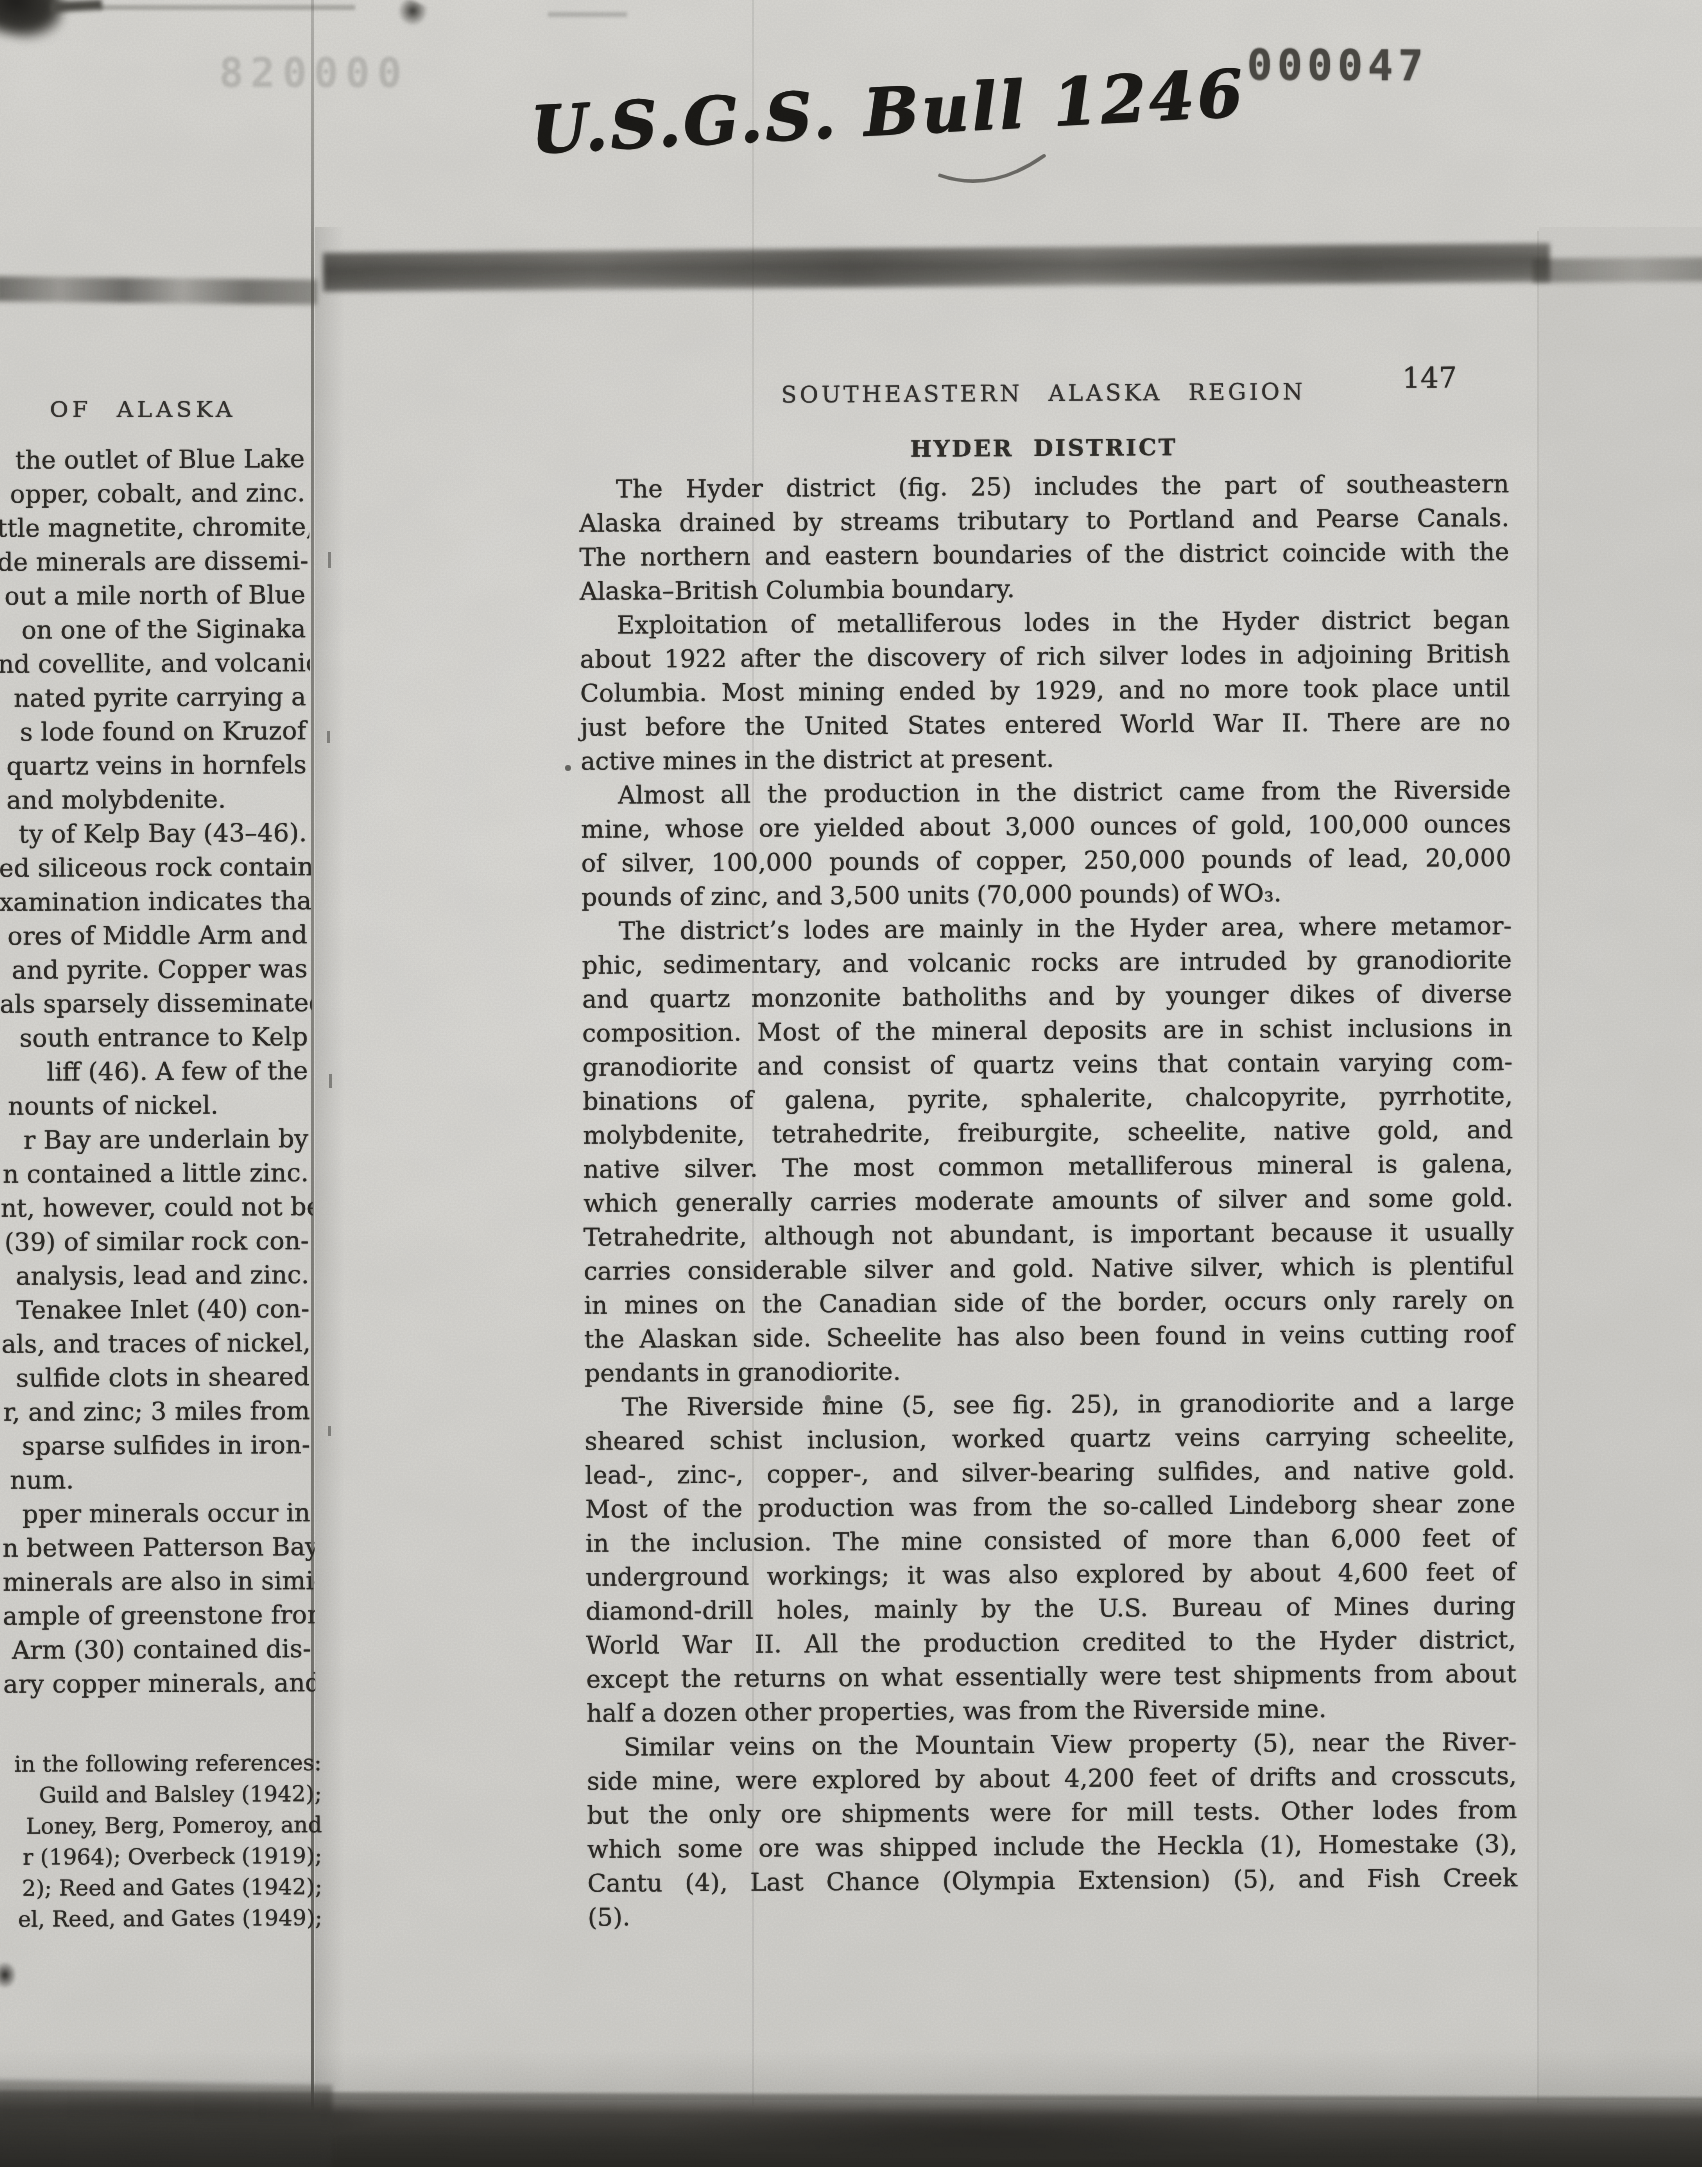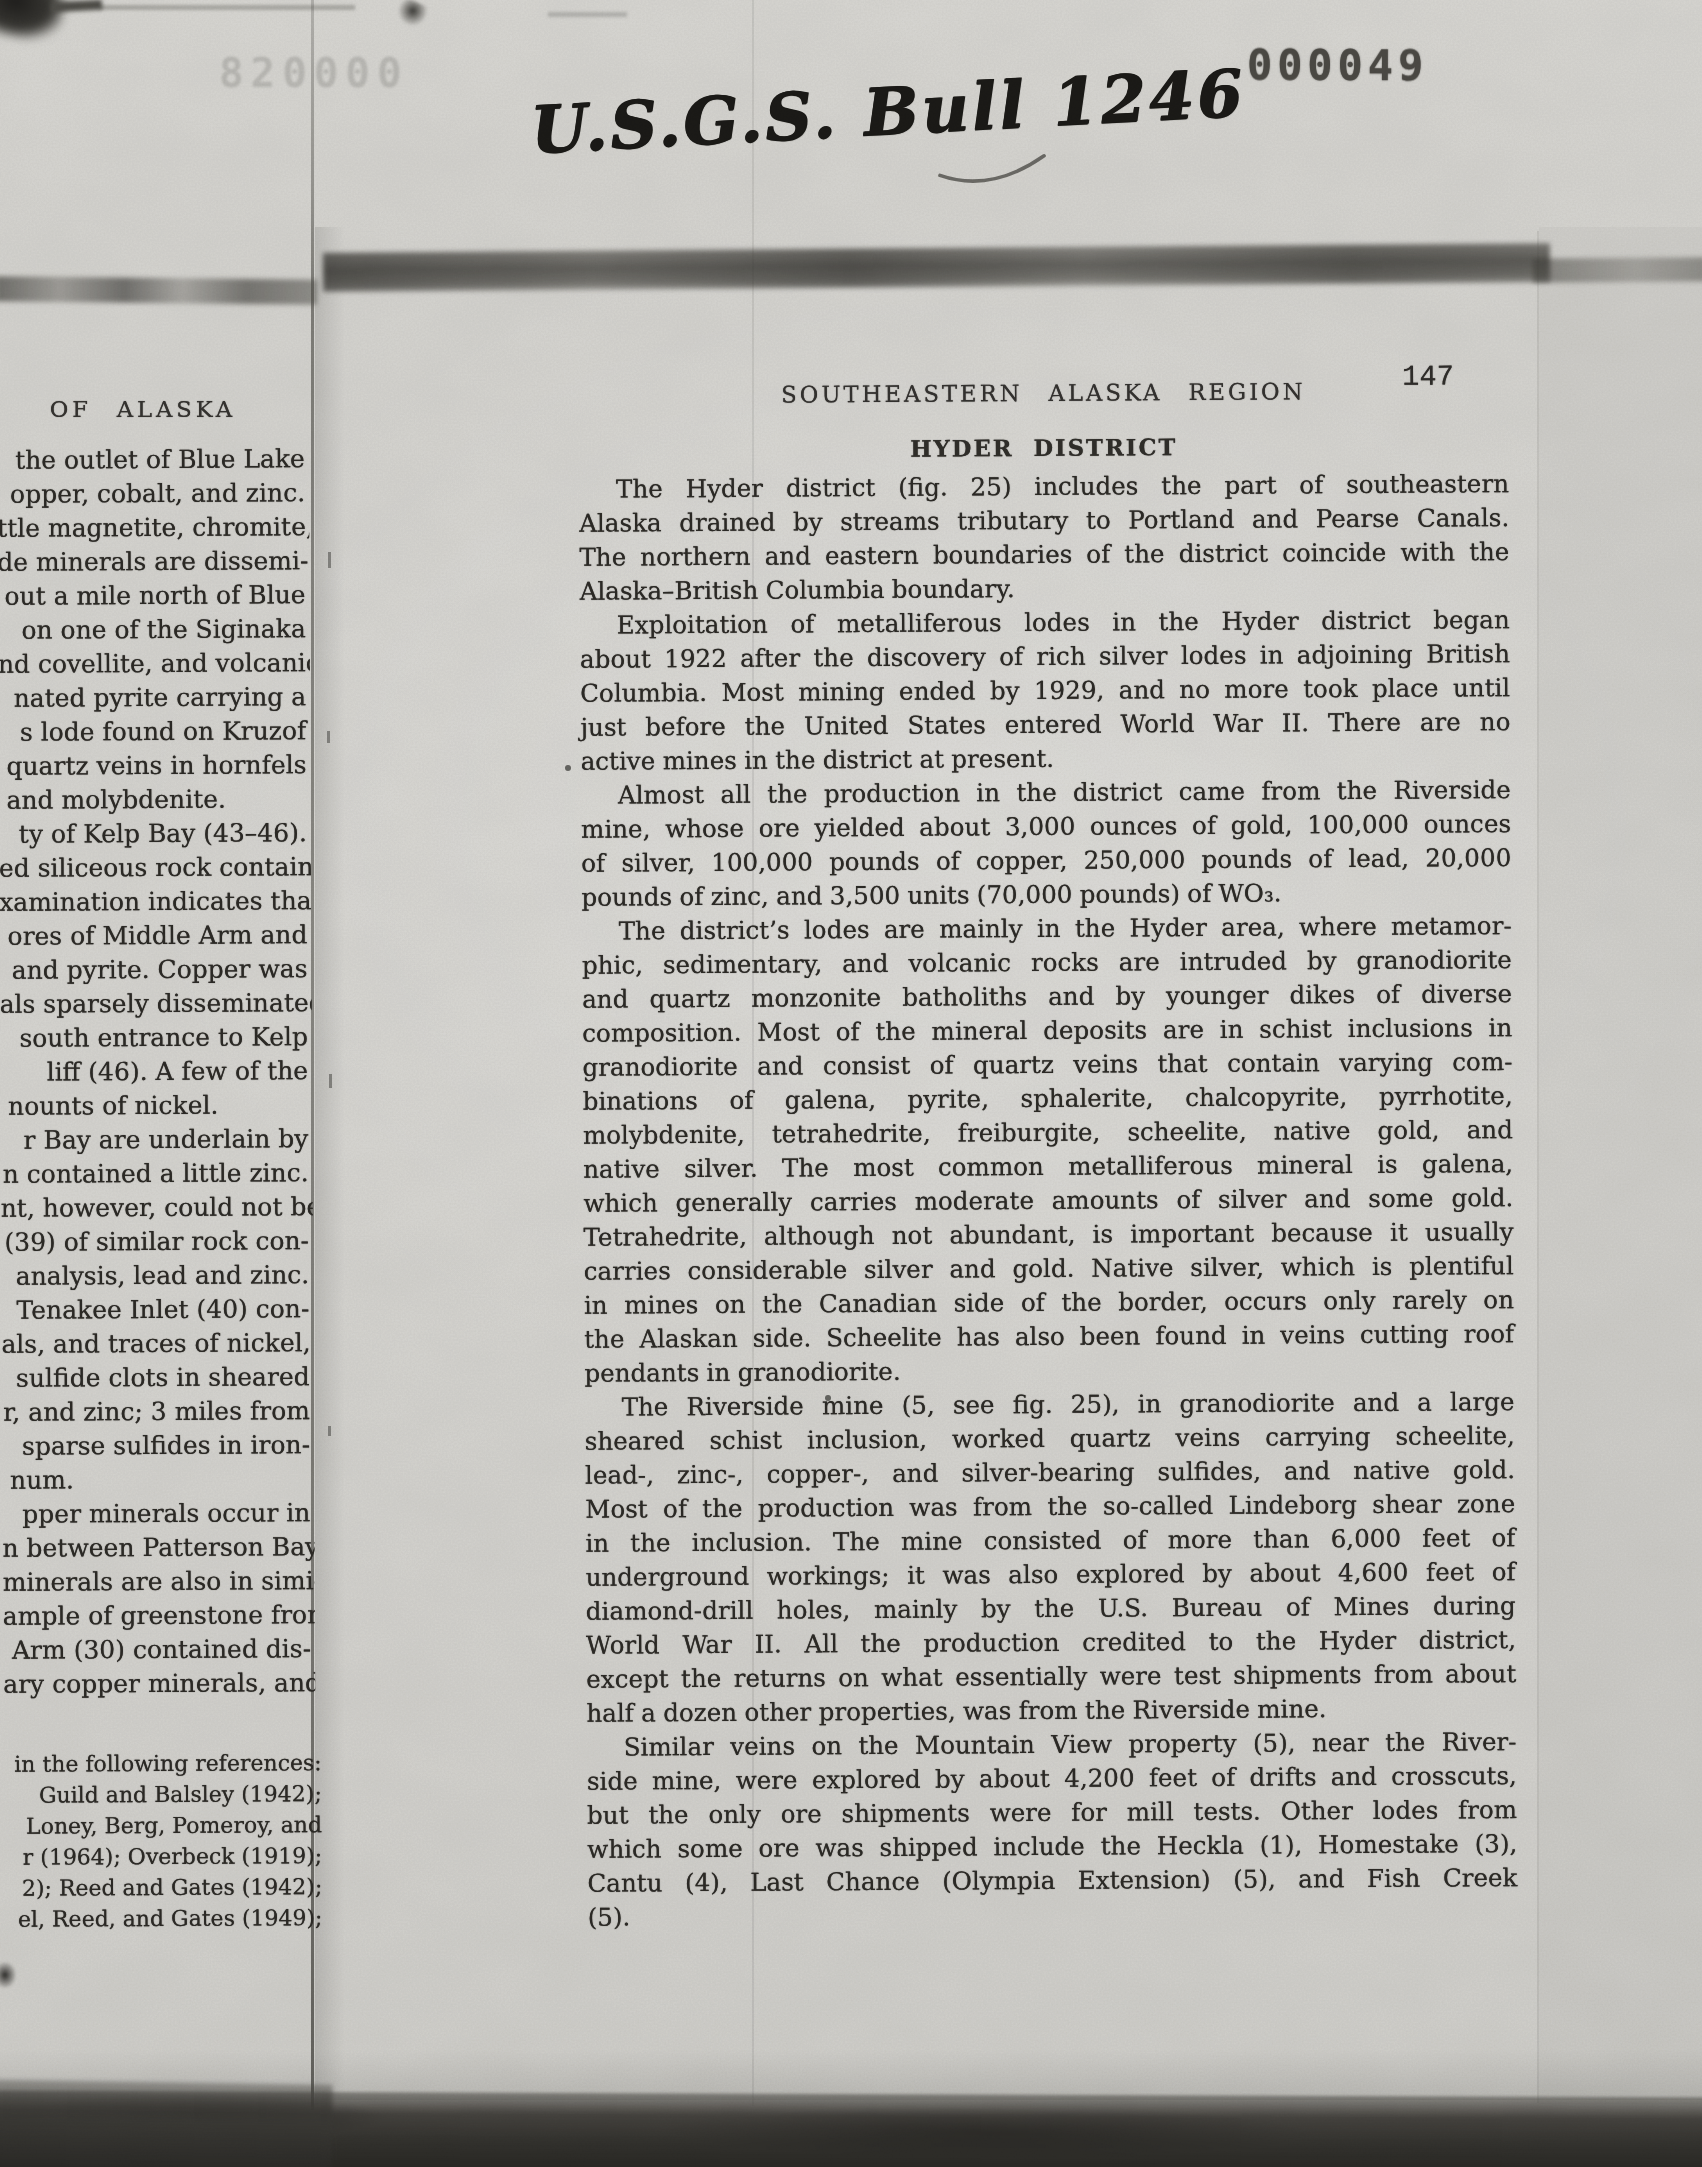--- a/index.html
+++ b/index.html
@@ -85,21 +85,21 @@
   .left-refs {
     left:0; top:1748px; width:326px; height:207px; overflow:hidden; z-index:10;
     font-size:22px; line-height:31px; transform:rotate(-0.3deg);
   }
   .lline { white-space:nowrap; text-align:right; padding-right:3.9px; }
   .lline.pend { text-align:left; padding-left:7.9px; }
 
   
   .main-rot { left:0; top:0; width:1702px; height:2167px; transform:rotate(-0.35deg); transform-origin:1034px 493px; z-index:10; }
   .running-head { left:579px; top:380px; width:930px; text-align:center; font-size:22.7px; letter-spacing:3px; word-spacing:15.8px; color:#343230; }
-  .page-number { left:1403px; top:363px; font-size:28.6px; color:#2f2d2a;font-family:Liberation Mono, monospace; }
+  .page-number { left:1403px; top:363px; font-size:28.6px; color:#2f2d2a; }
   .section-heading { left:579px; top:435px; width:930px; text-align:center; font-size:22.7px; font-weight:700; letter-spacing:2px; word-spacing:9.9px; color:#302e2a; }
   .body-col { left:579px; top:470px; width:930px; font-size:24.6px; line-height:34px; word-spacing:-0.5px; }
   .bline { text-align:justify; text-align-last:justify; white-space:nowrap; }
   .bline.first { padding-left:37px; }
   .bline.plast { text-align-last:left; white-space:normal; }
 
   
   .tick { width:3px; background:rgba(45,44,40,0.45); filter:blur(0.5px); z-index:12; }
   .dot { width:5.9px; height:5.9px; border-radius:50%; background:rgba(42,41,37,0.65); filter:blur(0.4px); z-index:12; }
 
@@ -125,21 +125,21 @@
   <div class="abs bottom-band-left"></div>
 
   <div class="abs corner-smudge"></div>
   <div class="abs top-streak-a"></div>
   <div class="abs top-streak-b"></div>
   <div class="abs top-blob"></div>
   <div class="abs top-streak-c"></div>
   <div class="abs edge-speck"></div>
 
   <div class="abs stamp-faint">820000</div>
-  <div class="abs stamp">000049</div>
+  <div class="abs stamp">000047</div>
   <div class="abs handwriting">U.S.G.S. Bull 1246</div>
   <svg class="abs pen-swoosh" viewBox="0 0 120 56">
     <path d="M6,32 Q58,50 112,12" fill="none" stroke="#34332e" stroke-width="3.6" stroke-linecap="round"></path>
   </svg>
 
   <div class="abs left-head scan-text">OF ALASKA</div>
   <div class="abs left-col scan-text">
       <div class="lline">the outlet of Blue Lake</div>
       <div class="lline">opper, cobalt, and zinc.</div>
       <div class="lline">ttle magnetite, chromite,</div>

